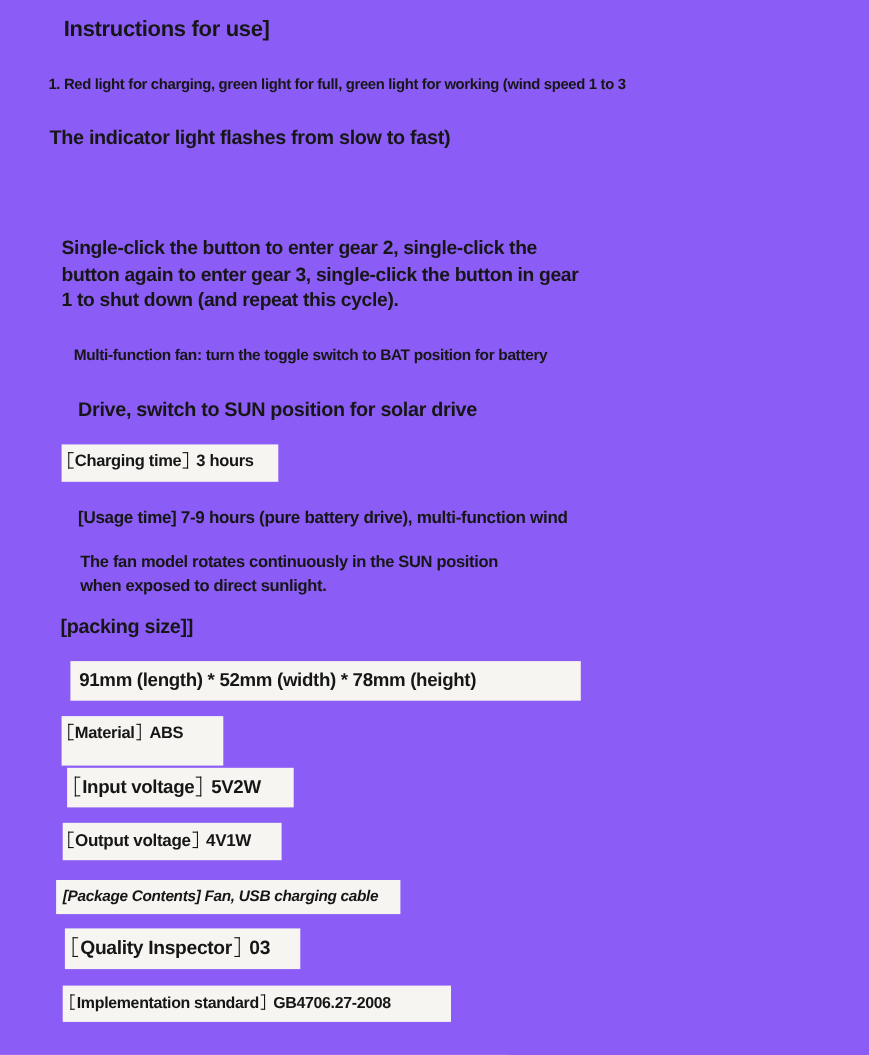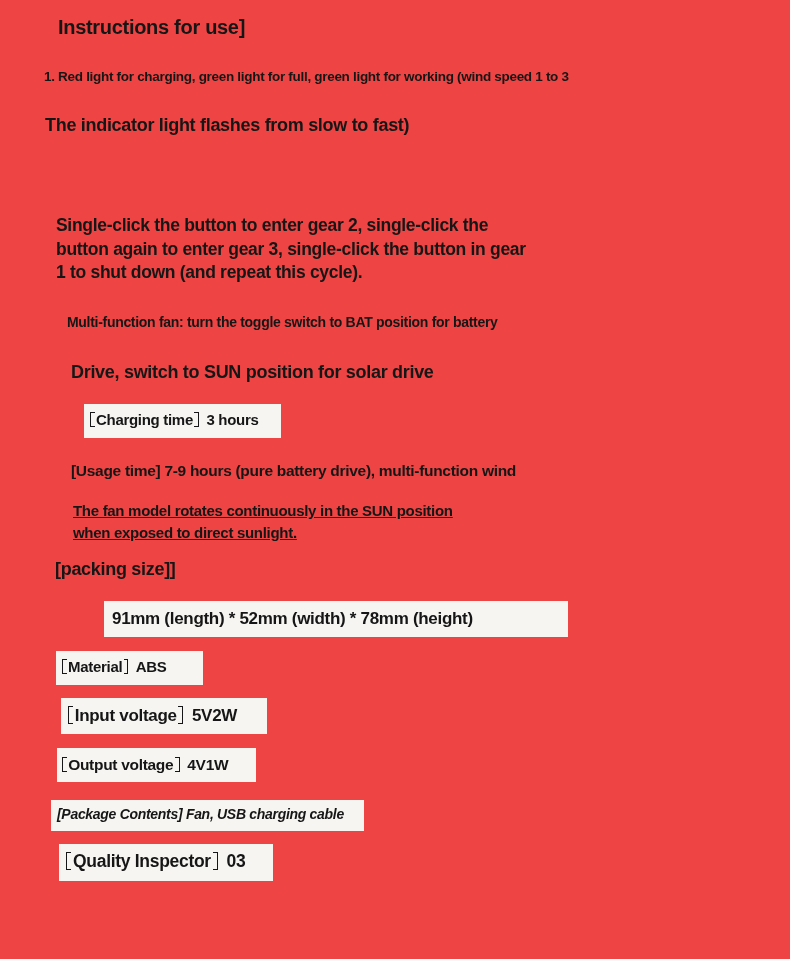--- a/index.html
+++ b/index.html
@@ -1,20 +1,20 @@
 <!DOCTYPE html>
 <html><head>
 <meta charset="utf-8">
 <style>
   html, body { margin: 0; padding: 0; background: #ffffff; }
   .canvas {
     position: relative;
     width: 790px;
     height: 959px;
-    background: #ef4444;
+    background: #8b5cf6;
     overflow: hidden;
     font-family: "Liberation Sans", "DejaVu Sans", sans-serif;
     font-weight: 700;
     color: #161616;
   }
   .line {
     position: absolute;
     white-space: nowrap;
     letter-spacing: -0.3px;
     line-height: 1.25;
@@ -50,47 +50,50 @@
   <div class="line para" style="left:56px; top:214px; font-size:17.5px; line-height:23.5px;">
     <span class="pline">Single-click the button to enter gear 2, single-click the</span>
     <span class="pline">button again to enter gear 3, single-click the button in gear</span>
     <span class="pline">1 to shut down (and repeat this cycle).</span>
   </div>
 
   <div class="line" style="left:50px; top:314px; font-size:14px;margin-left:17px;">Multi-function fan: turn the toggle switch to BAT position for battery</div>
 
   <div class="line" style="left:71px; top:361px; font-size:18px;">Drive, switch to SUN position for solar drive</div>
 
-  <div class="line hl" style="left:56px; top:404px; font-size:15px; padding:7px 22px 8px 6px;margin-left:28px;">
+  <div class="line hl" style="left:56px; top:404px; font-size:15px; padding:7px 22px 8px 6px;">
     <span class="lb"></span><span>Charging time</span><span class="rb"></span><span class="val">3 hours</span>
   </div>
 
   <div class="line" style="left:55px; top:461px; font-size:15.5px;margin-left:16px;">[Usage time] 7-9 hours (pure battery drive), multi-function wind</div>
 
-  <div class="line para" style="left:73px; top:500px; font-size:15px; line-height:21.5px;text-decoration:underline;">
+  <div class="line para" style="left:73px; top:500px; font-size:15px; line-height:21.5px;">
     <span class="pline">The fan model rotates continuously in the SUN position</span>
     <span class="pline">when exposed to direct sunlight.</span>
   </div>
 
   <div class="line" style="left:55px; top:558px; font-size:18px;">[packing size]]</div>
 
-  <div class="line hl" style="left:64px; top:601px; font-size:17px; padding:7px 95px 8px 8px;margin-left:40px;">91mm (length) * 52mm (width) * 78mm (height)</div>
+  <div class="line hl" style="left:64px; top:601px; font-size:17px; padding:7px 95px 8px 8px;">91mm (length) * 52mm (width) * 78mm (height)</div>
 
-  <div class="line hl" style="left:56px; top:651px; font-size:15px; padding:7px 36px 8px 6px;">
+  <div class="line hl" style="left:56px; top:651px; font-size:15px; padding:7px 36px 19px 6px;">
     <span class="lb"></span><span>Material</span><span class="rb"></span><span class="val">ABS</span>
   </div>
 
   <div class="line hl" style="left:61px; top:698px; font-size:17px; padding:7px 30px 8px 7px;">
     <span class="lb"></span><span>Input voltage</span><span class="rb"></span><span class="val">5V2W</span>
   </div>
 
   <div class="line hl" style="left:57px; top:748px; font-size:15.5px; padding:7px 28px 8px 5px;">
     <span class="lb"></span><span>Output voltage</span><span class="rb"></span><span class="val">4V1W</span>
   </div>
 
   <div class="line hl" style="left:51px; top:800px; font-size:14px; padding:6px 20px 7px 6px;font-style:italic;">[Package Contents] Fan, USB charging cable</div>
 
   <div class="line hl" style="left:59px; top:844px; font-size:17.5px; padding:7px 28px 8px 7px;">
     <span class="lb"></span><span>Quality Inspector</span><span class="rb"></span><span class="val">03</span>
   </div>
 
+  <div class="line hl" style="left:57px; top:896px; font-size:14.5px; padding:7px 55px 8px 7px;">
+    <span class="lb"></span><span>Implementation standard</span><span class="rb"></span><span class="val">GB4706.27-2008</span>
+  </div>
 
 </div>
 
 </body></html>

